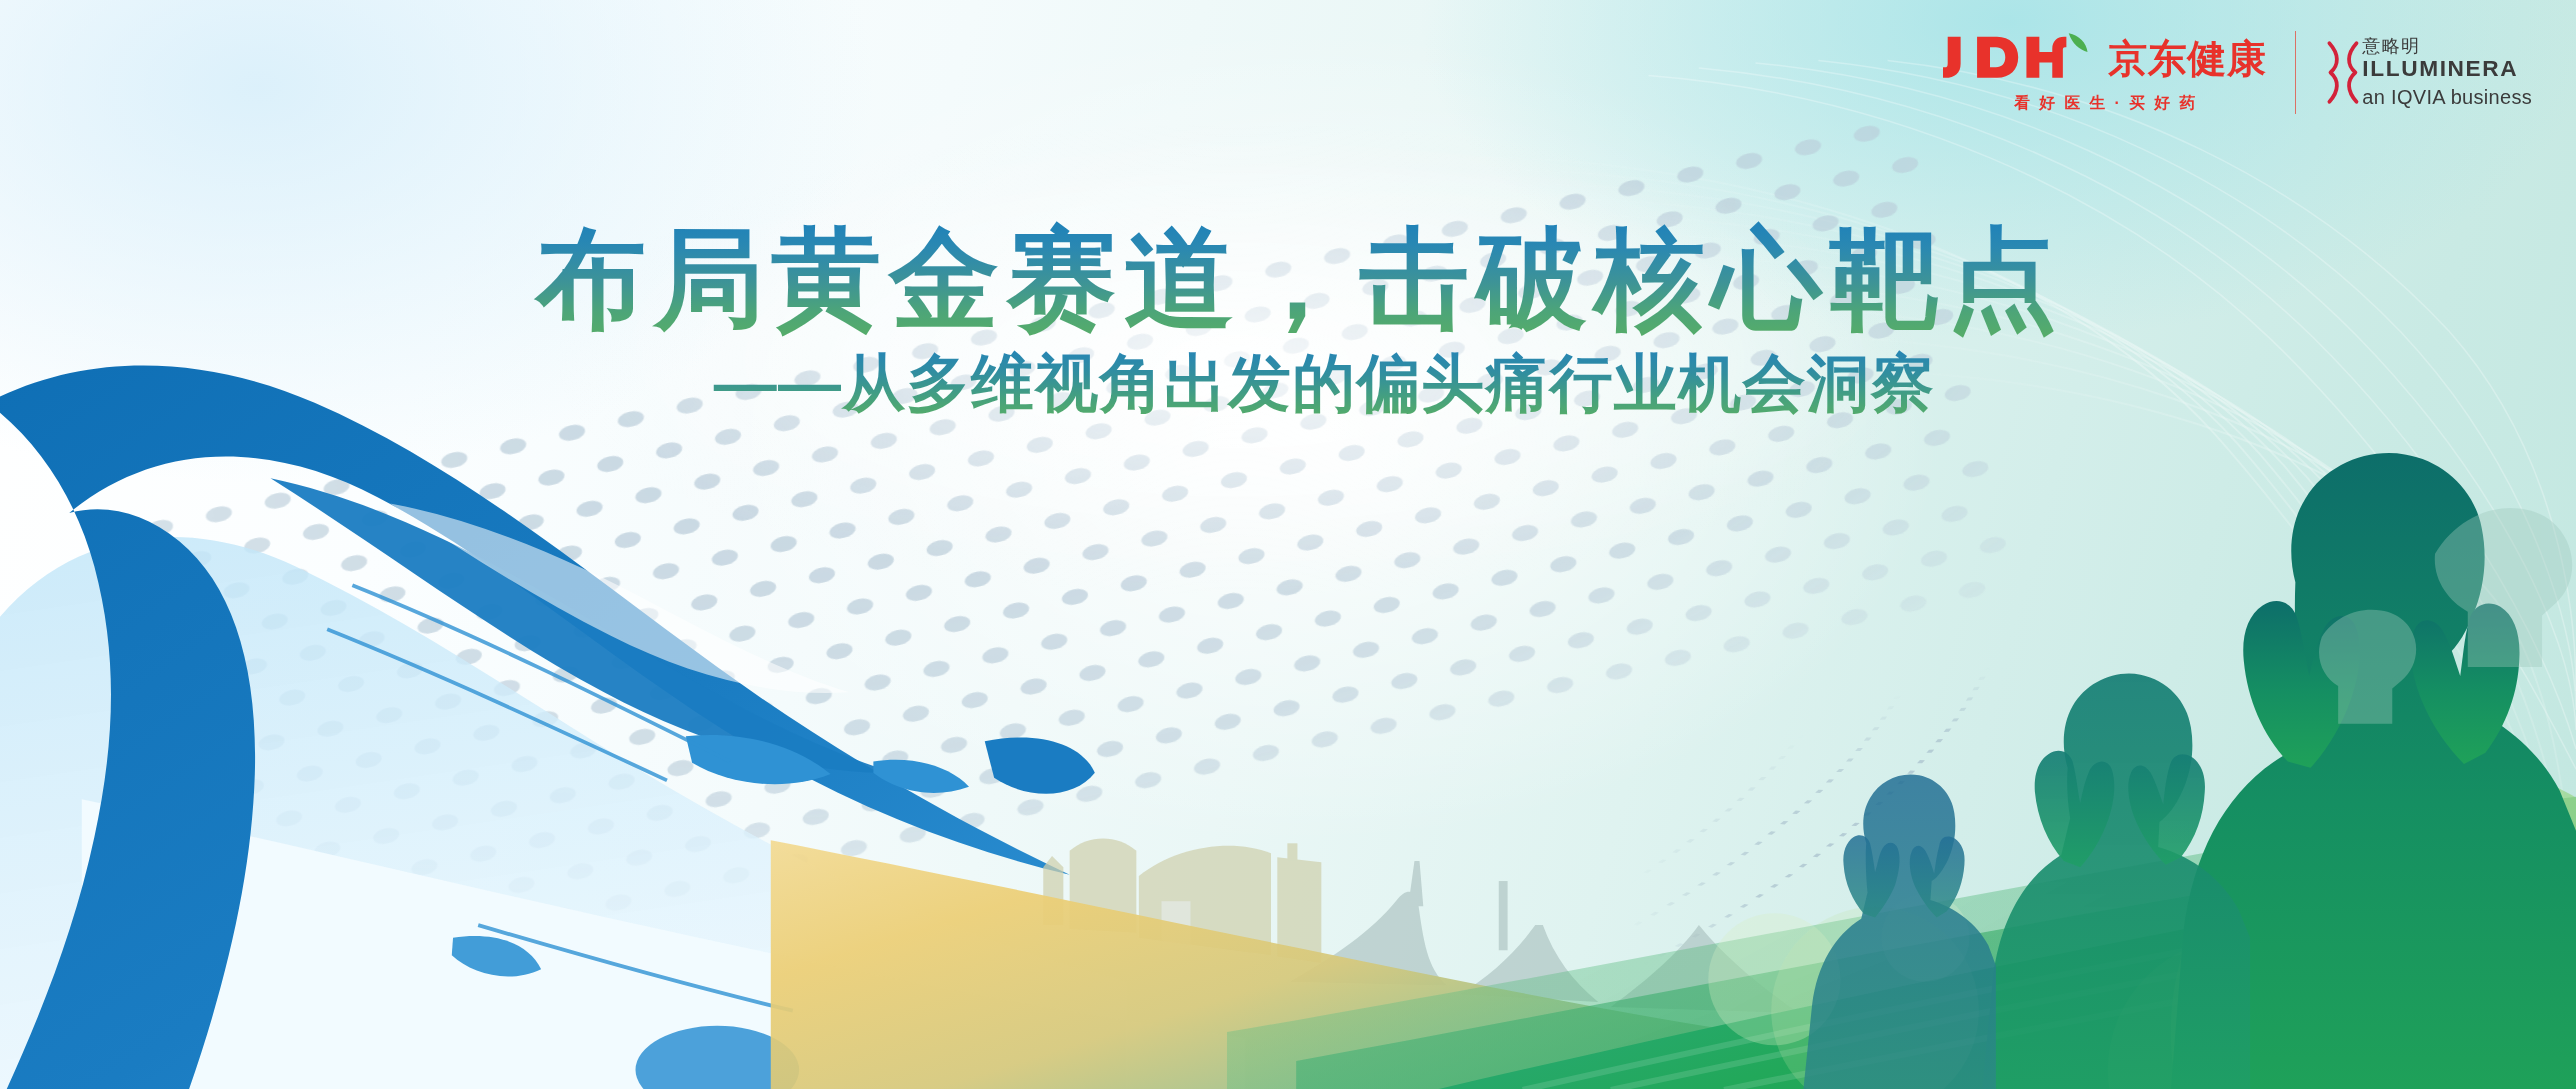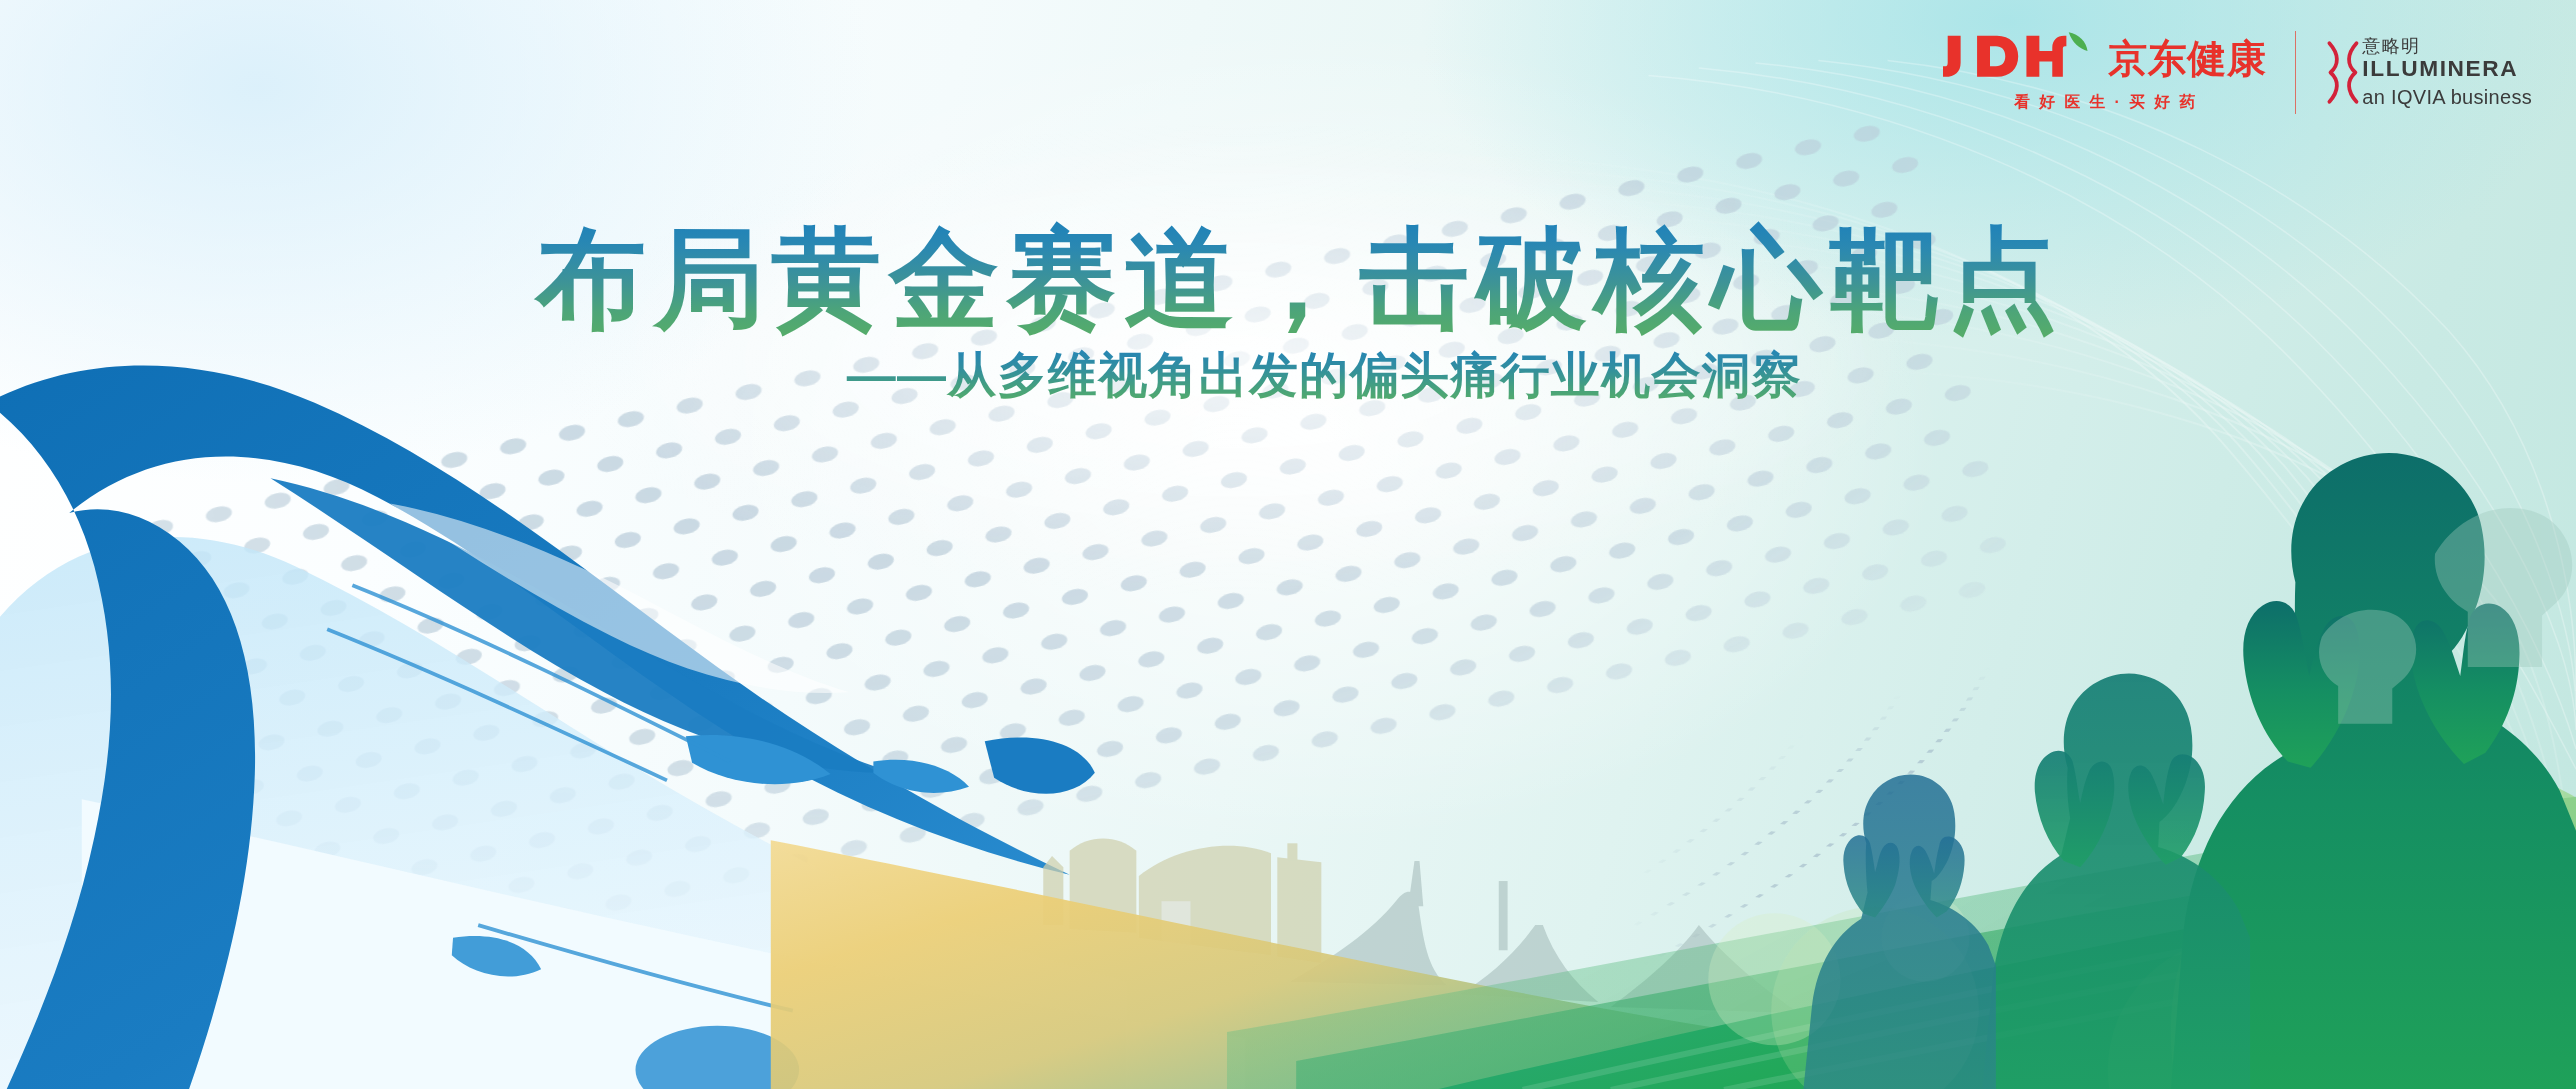--- a/index.html
+++ b/index.html
@@ -55,21 +55,21 @@
 
   
   .bg-green svg{width:100%;height:100%;display:block;}
 
   
   .bg-people svg{width:100%;height:100%;display:block;}
 
   
   #logo-bar{
     position:absolute;top:31px;right:44px;
-    display:flex;gap:28px;
+    display:flex;align-items:center;gap:28px;
     z-index:40;
   }
   .jdh{display:flex;flex-direction:column;align-items:center;}
   .jdh-row{display:flex;align-items:flex-end;gap:12.6px;}
   .jdh-mark{position:relative;height:47px;display:flex;align-items:flex-end;}
   .jdh-mark svg{height:47px;display:block;}
   .jdh-cn{
     font-family:"Liberation Sans","DejaVu Sans",sans-serif;
     font-size:39px;font-weight:bold;color:#e8322b;
     letter-spacing:0.6px;line-height:.98;
@@ -101,21 +101,21 @@
     letter-spacing:7.6px;
     line-height:1.06;
     margin:0;
     background:linear-gradient(180deg,#1f82b9 0%,#2a88b2 22%,#3d9397 52%,#4da578 78%,#56ad68 100%);
     -webkit-background-clip:text;background-clip:text;
     color:transparent;-webkit-text-fill-color:transparent;
     white-space:nowrap;
   }
   .title-sub{
     font-family:"Liberation Sans","DejaVu Sans",sans-serif;
-    font-size:49px;font-weight:bold;
+    font-size:63px;font-weight:bold;
     letter-spacing:1.3px;
     line-height:1.1;
     margin:11.3px 0 0 0;
     padding-left:48px;
     background:linear-gradient(180deg,#2585b6 0%,#318e9f 35%,#45a07f 70%,#56ad68 100%);
     -webkit-background-clip:text;background-clip:text;
     color:transparent;-webkit-text-fill-color:transparent;
     white-space:nowrap;
   }
 </style>

